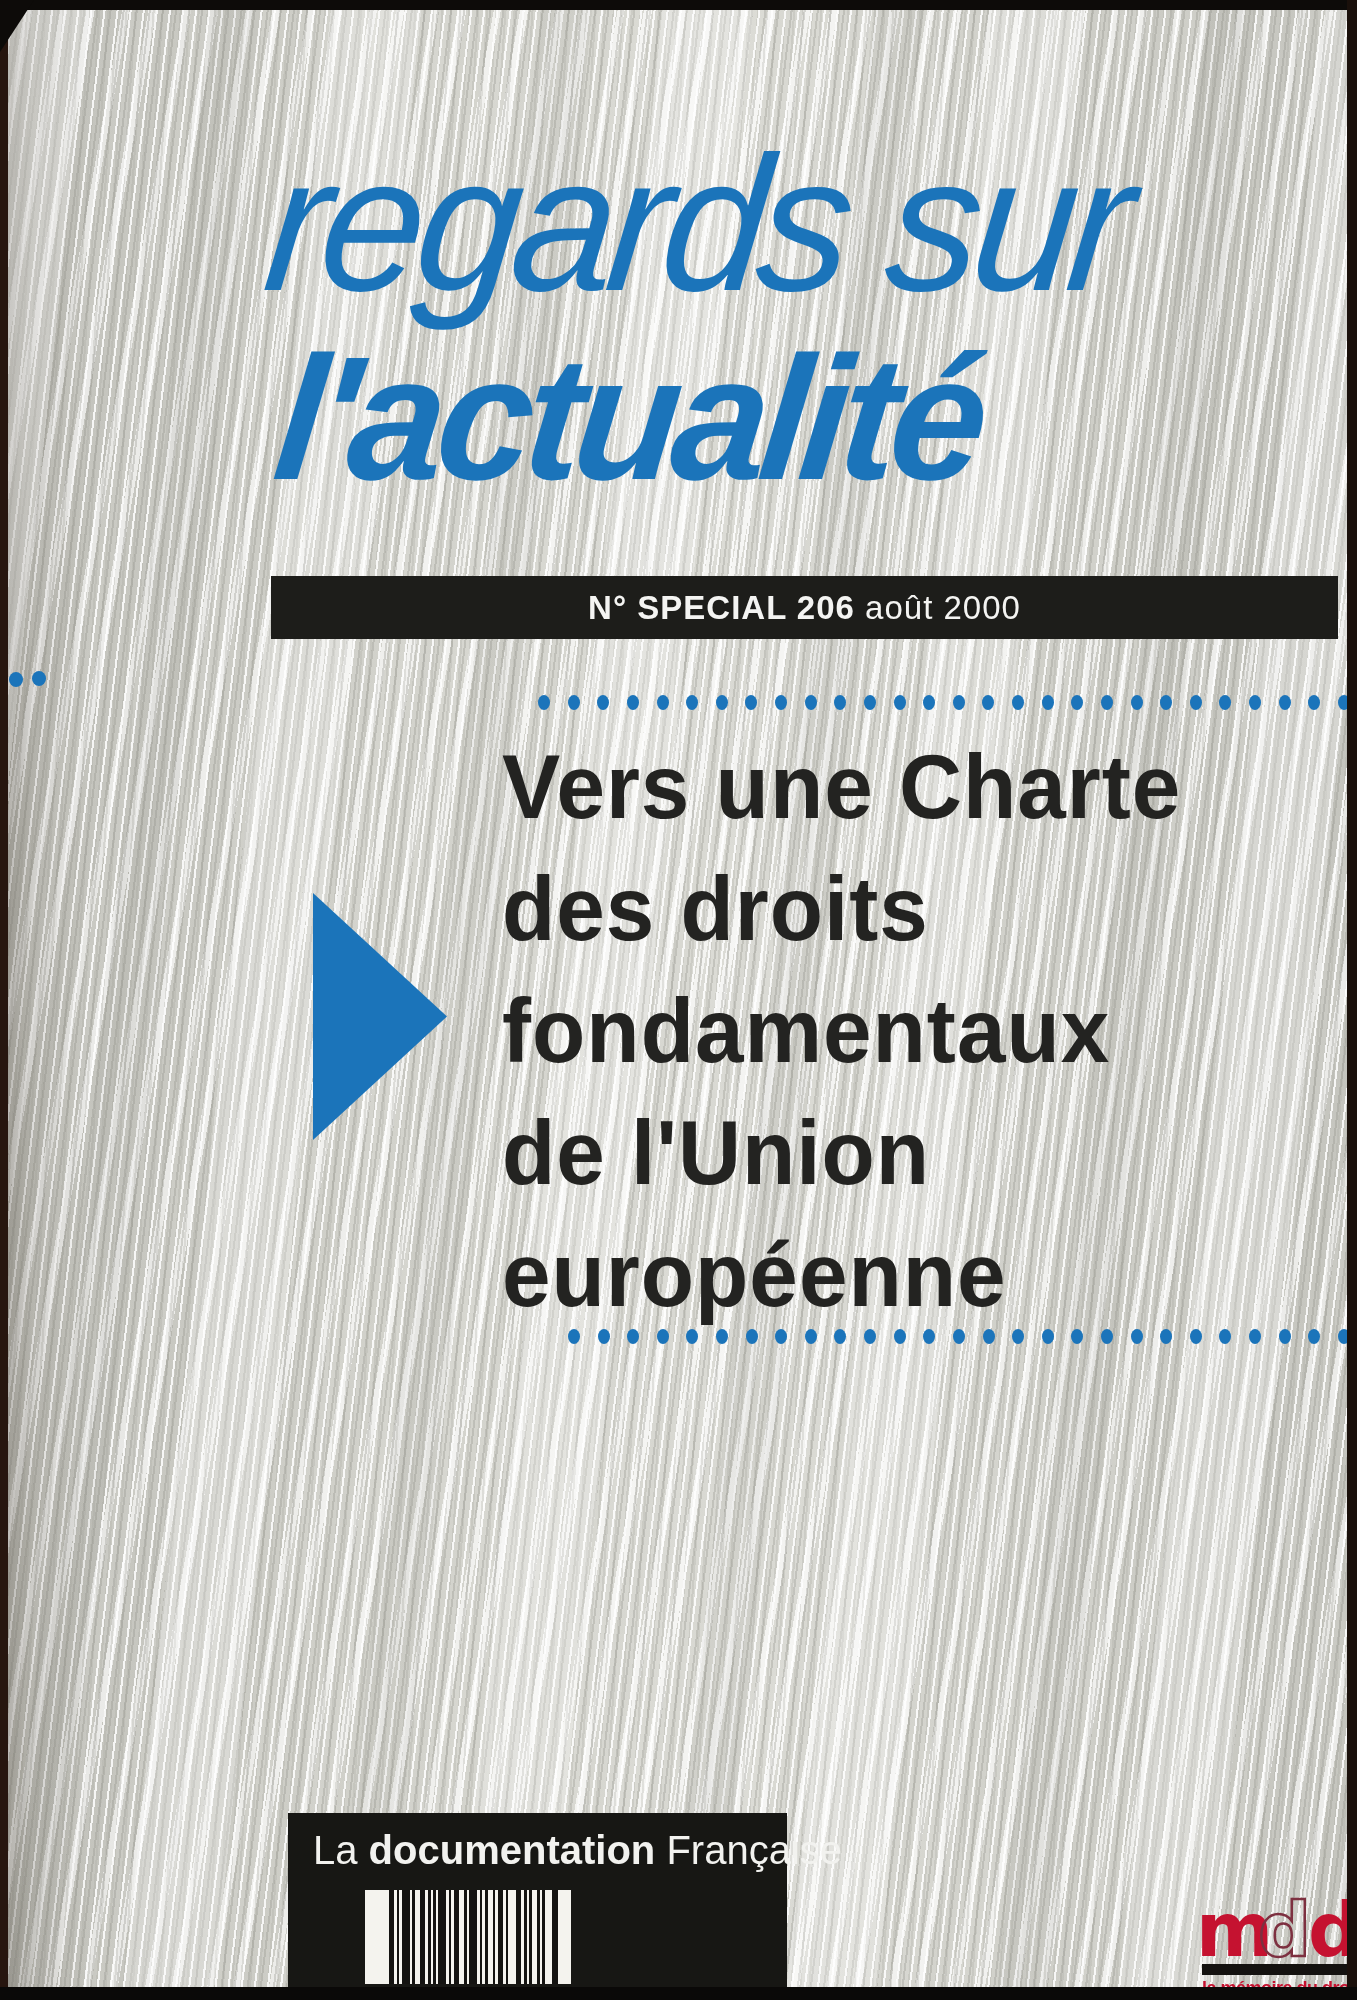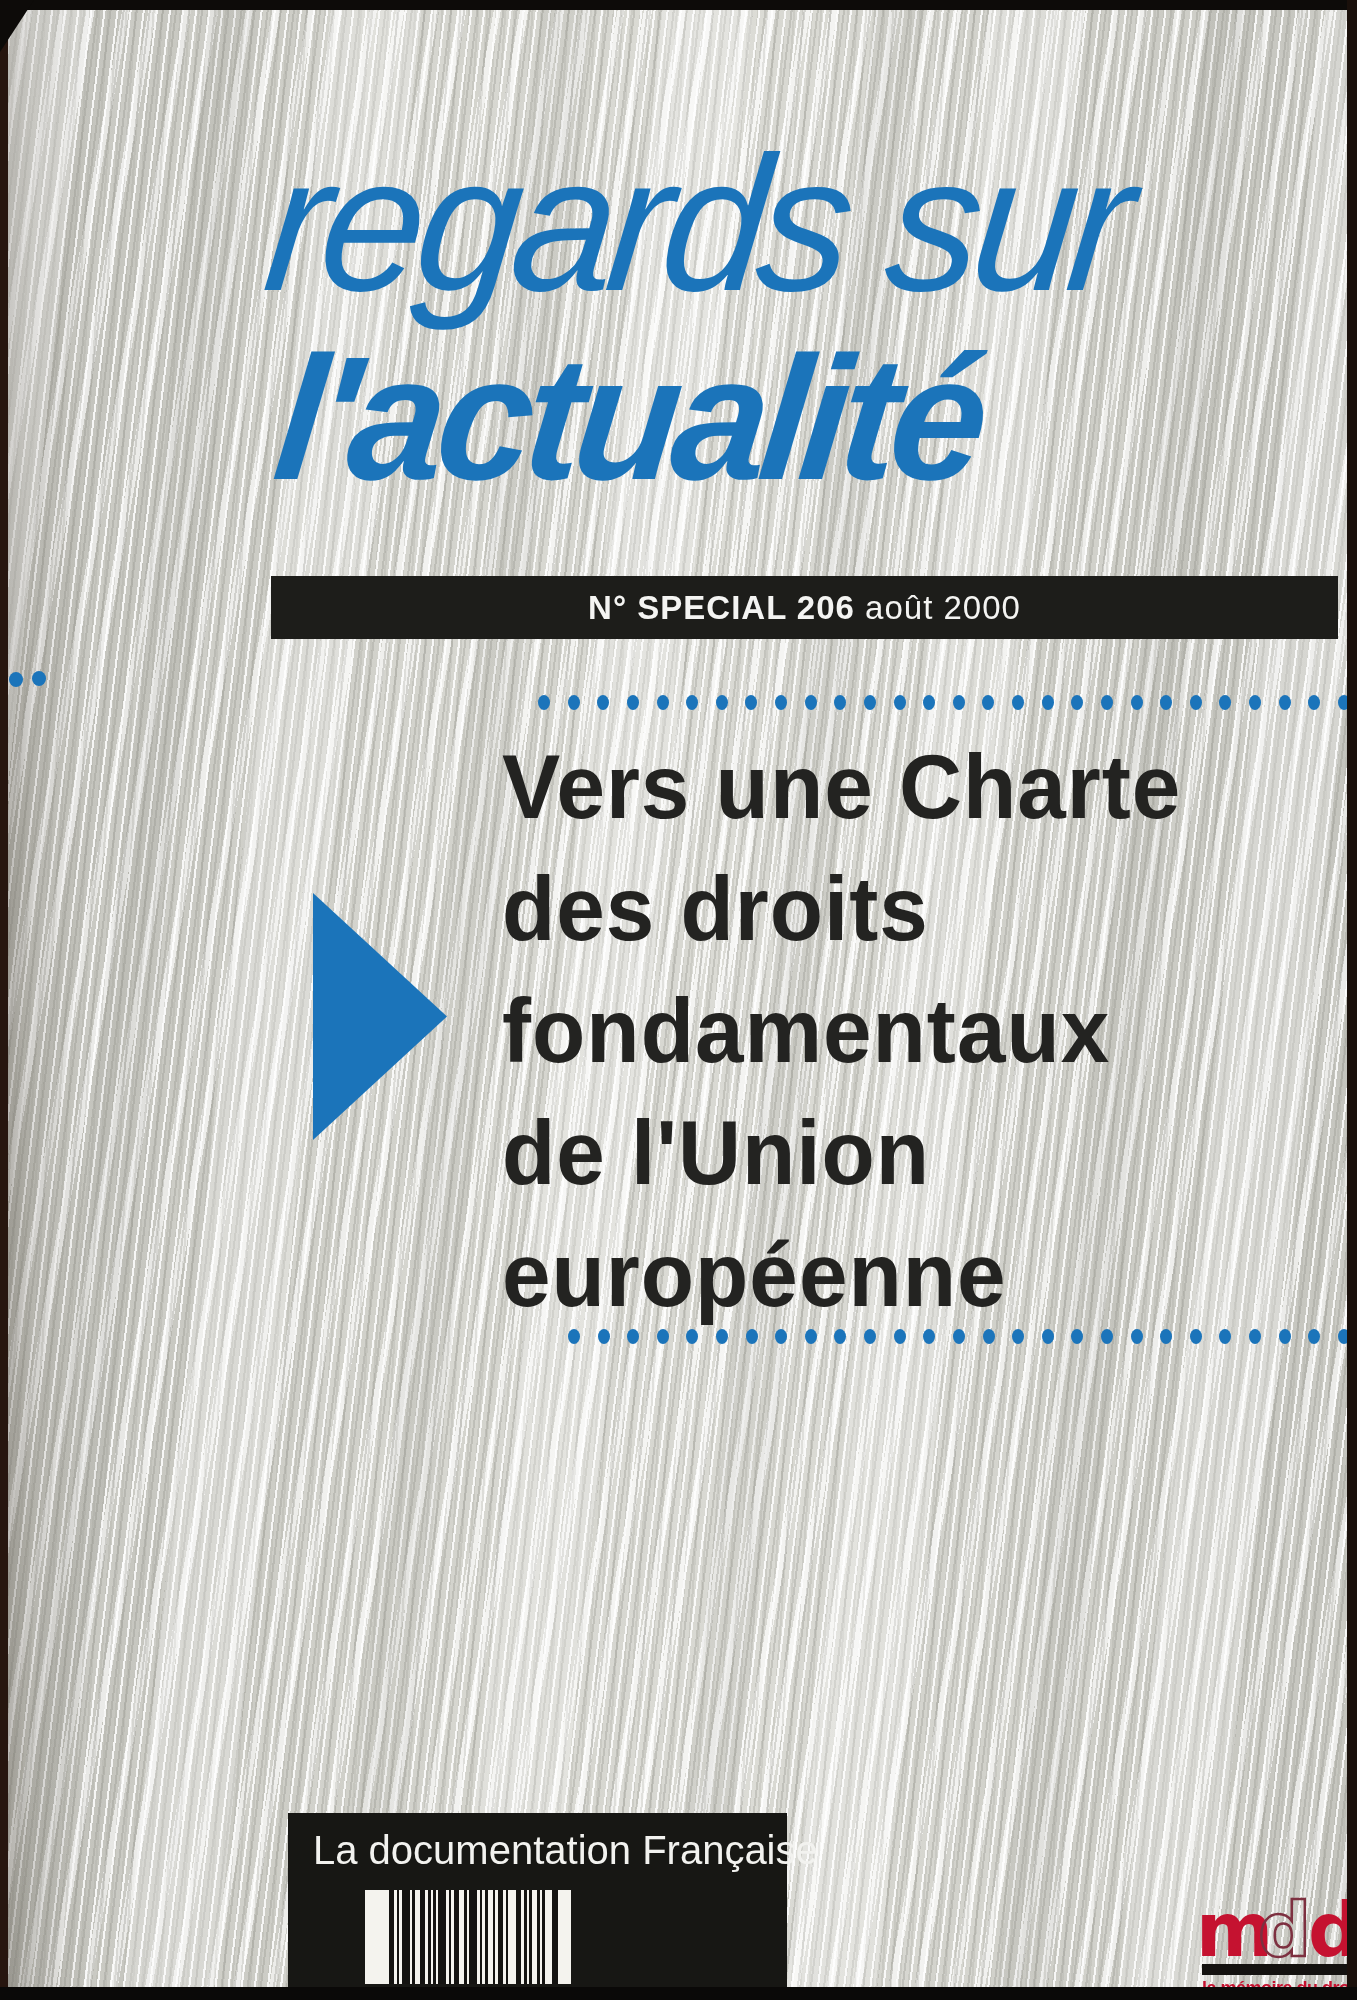--- a/index.html
+++ b/index.html
@@ -36,21 +36,21 @@
   .edge-dot{position:absolute;width:14px;height:15px;border-radius:50%;background:var(--blue);}
   
   .tri{position:absolute;left:313px;top:893px;width:134px;height:247px;background:var(--blue);
        clip-path:polygon(0 0,100% 50%,0 100%);}
   
   .tline{position:absolute;left:502px;font-weight:700;font-size:90px;line-height:1;
          letter-spacing:1px;color:#232321;white-space:nowrap;transform:scaleX(.97);transform-origin:left top;}
   
   .pub{position:absolute;left:288px;top:1813px;width:499px;height:175px;background:#171714;}
   .publine{position:absolute;left:25px;top:15px;font-size:40px;color:#f2f2ef;white-space:pre;letter-spacing:0px;}
-  .publine .b{font-weight:400;}
+  .publine .b{font-weight:700;}
   .barcode{position:absolute;left:77px;top:77px;width:206px;height:94px;background:#f4f3ee;display:flex;}
   .barcode .bar{height:100%;}
   
   .mdd{position:absolute;left:1196px;top:1888px;width:161px;height:112px;}
   .mdd svg{display:block;}
   .mdd-underline{position:absolute;left:6px;top:76px;width:155px;height:11px;background:#141210;}
   .mdd-tagline{position:absolute;left:6px;top:90px;width:158px;overflow:hidden;
                color:var(--red);font-size:18px;font-weight:700;letter-spacing:-.5px;white-space:nowrap;}
   
   .bd{position:absolute;pointer-events:none;}

